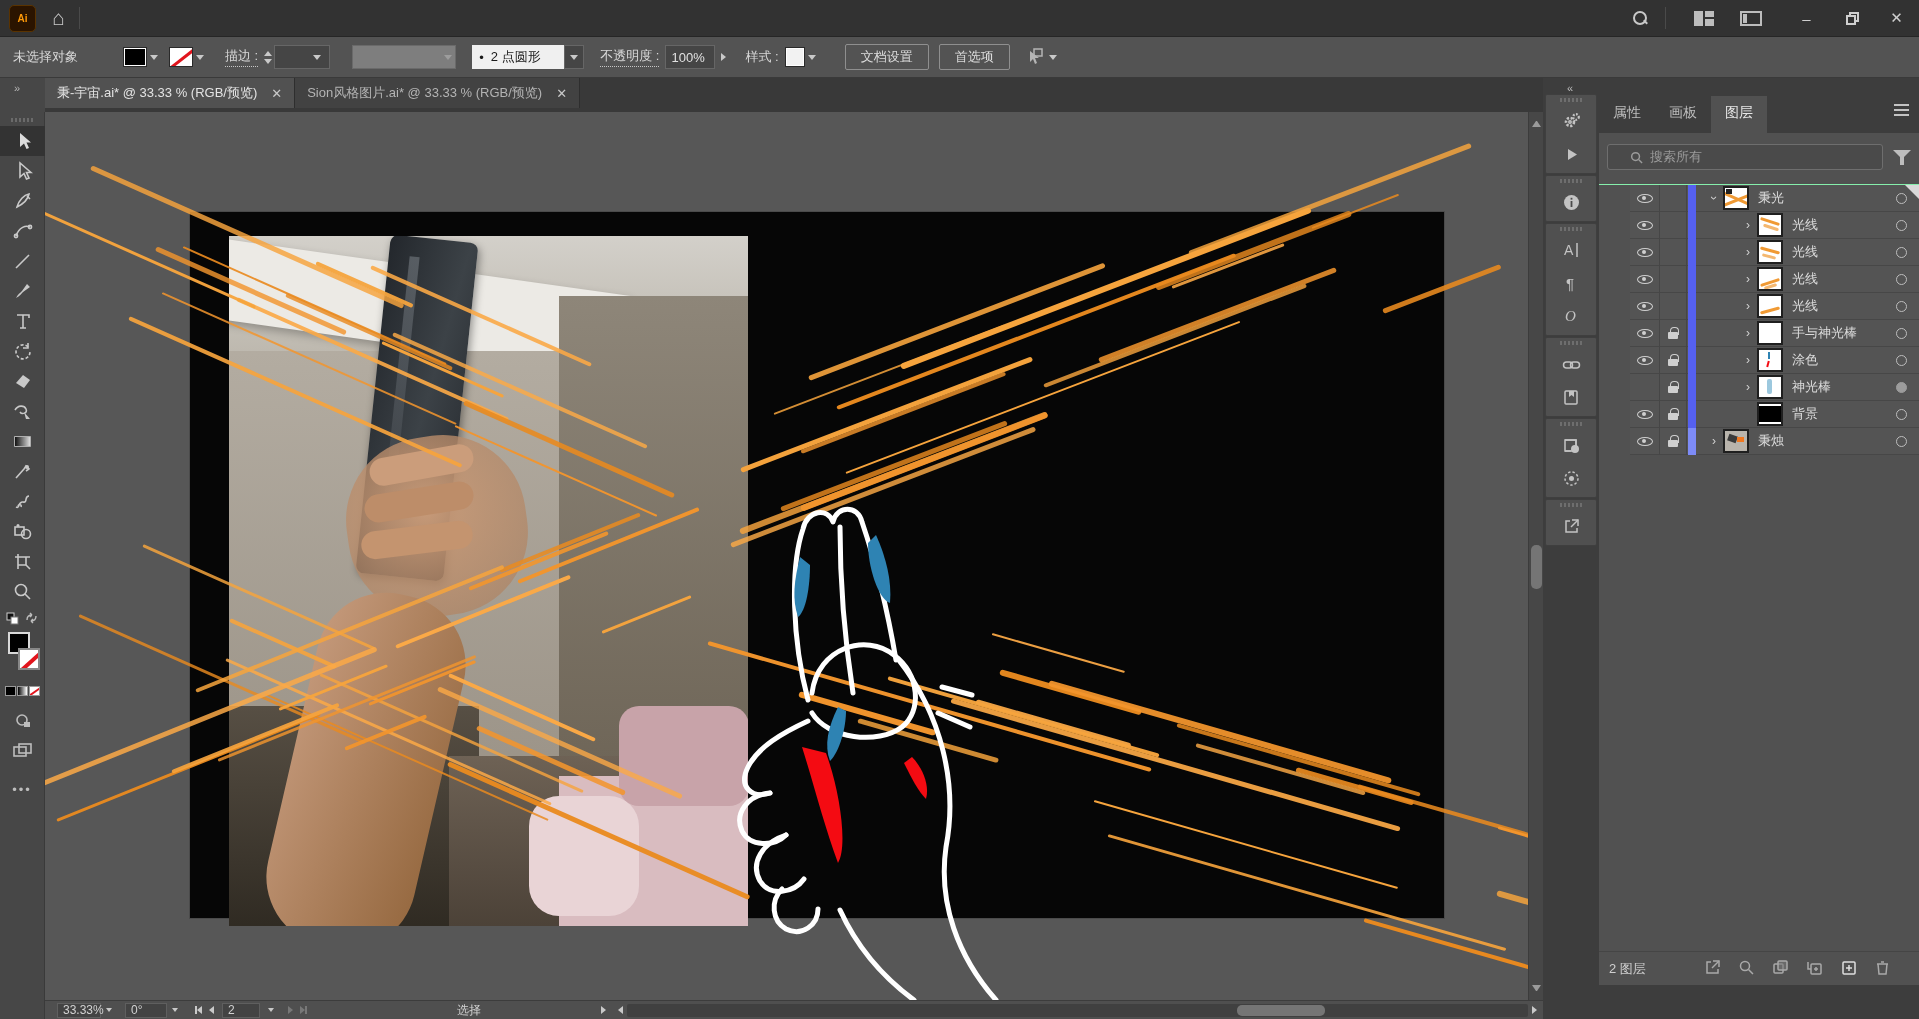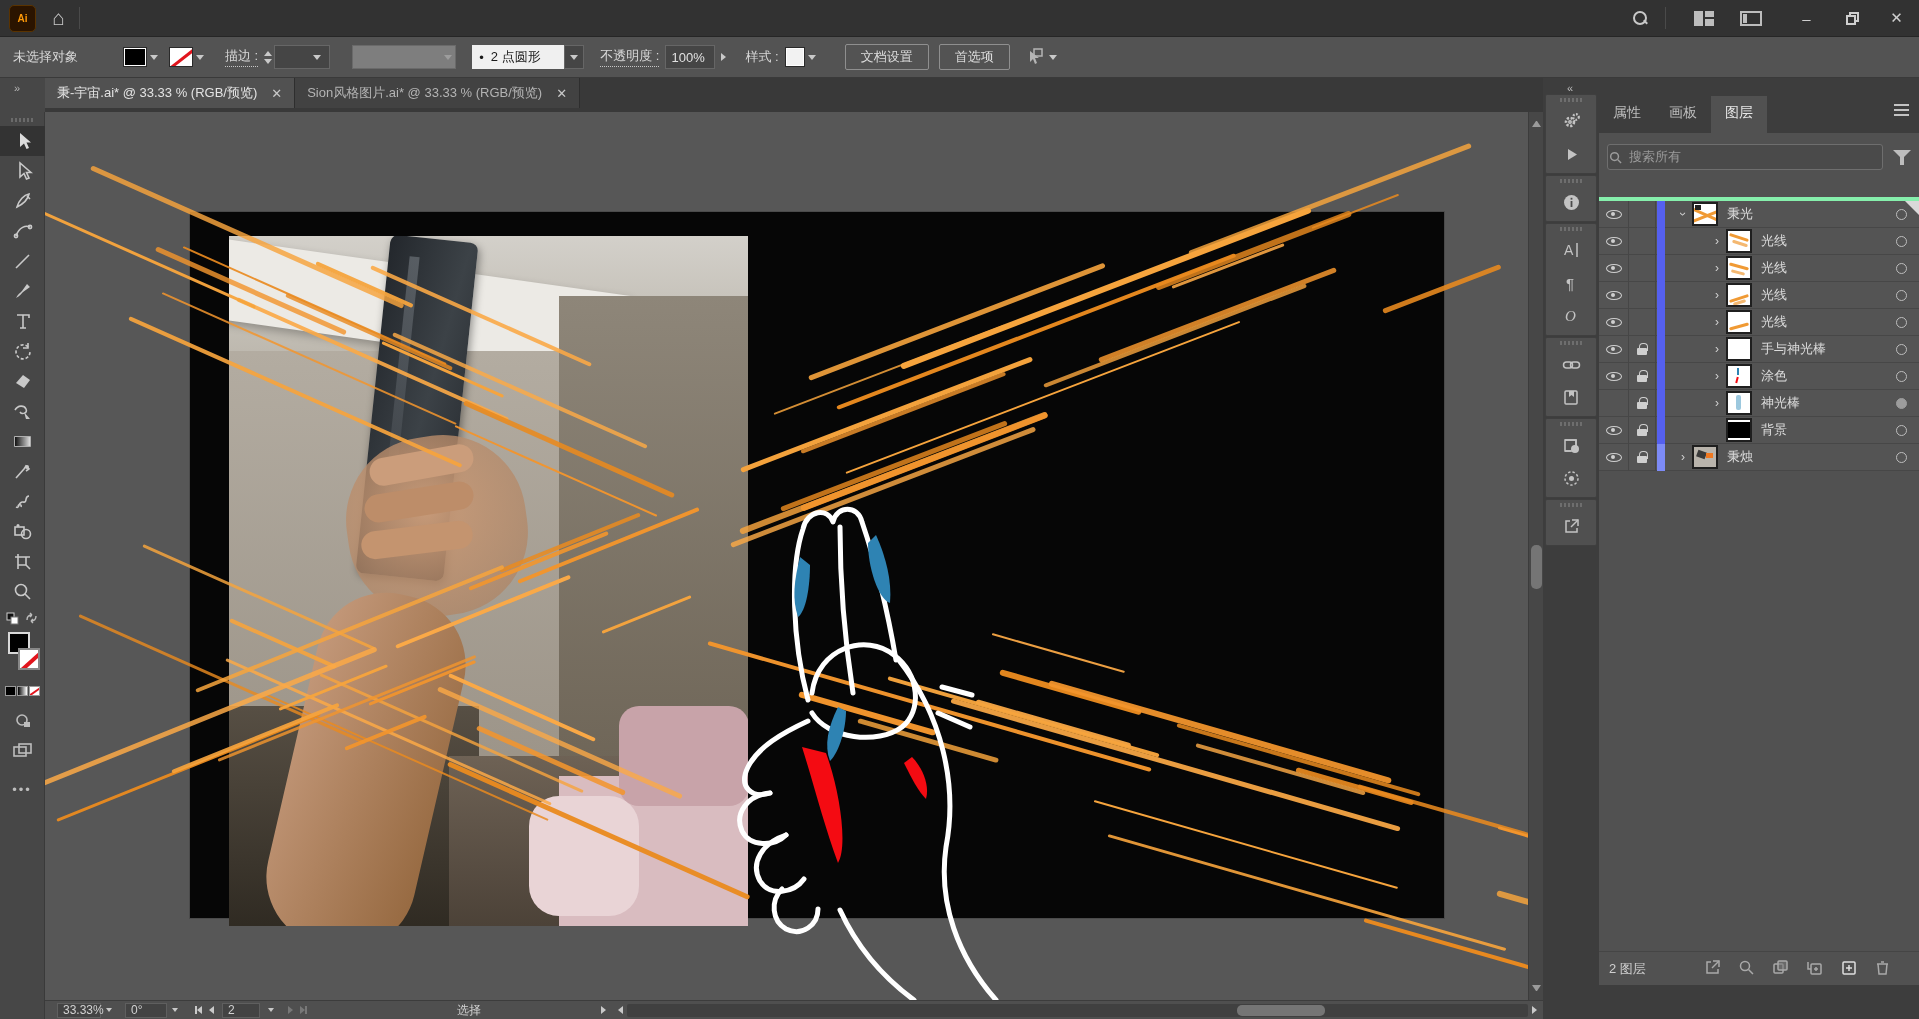--- a/index.html
+++ b/index.html
@@ -132,25 +132,25 @@
   
   #panel { position:absolute; left:56px; top:0; width:320px; height:941px; }
   #panel-tabs { position:absolute; left:0; top:18px; width:320px; height:37px; display:flex; font-size:14px; color:#bdbdbd; }
   .p-tab { padding:8px 14px 0 14px; height:37px; }
   .p-tab.active { background:#515151; color:#e6e6e6; }
   #panel-menu { position:absolute; right:10px; top:26px; width:15px; }
   #panel-menu i { display:block; height:2px; background:#c3c3c3; margin-bottom:3px; }
   #panel-body { position:absolute; left:0; top:55px; width:320px; height:852px; background:#515151; }
   #search-row { position:absolute; left:8px; top:10px; width:304px; height:28px; display:flex; align-items:center; }
   #search-box { flex:1; height:26px; background:#4a4a4a; border:1px solid #6e6e6e; border-radius:3px;
-    display:flex; align-items:center; padding:0 1px; gap:7px; color:#9b9b9b; font-size:13px; }
+    display:flex; align-items:center; padding:0 22px; gap:7px; color:#9b9b9b; font-size:13px; }
   .funnel { margin-left:10px; width:18px; height:16px; position:relative; }
   .funnel::before { content:""; position:absolute; left:0; top:1px; border-left:9px solid transparent; border-right:9px solid transparent; border-top:9px solid #bdbdbd; }
   .funnel::after { content:""; position:absolute; left:7px; top:8px; width:4px; height:8px; background:#bdbdbd; }
-  #layer-rows { position:absolute; left:0; top:64px; width:320px; border-top:4px solid #86efac; }
+  #layer-rows { position:absolute; left:0; top:51px; width:320px; border-top:1px solid #86efac;padding-left:31px; }
   .lrow { position:relative; height:27px; display:flex; align-items:center; border-bottom:1px solid #474747; background:#545454; font-size:13px; color:#dcdcdc; }
   .cell-eye { width:30px; height:27px; border-right:1px solid #464646; display:flex; align-items:center; justify-content:center; }
   .cell-lock { width:27px; height:27px; border-right:1px solid #464646; display:flex; align-items:center; justify-content:center; }
   .cell-bar { width:10px; height:27px; padding:0 1px; }
   .cell-bar i { display:block; width:8px; height:27px; }
   .eye { position:relative; width:16px; height:9px; }
   .eye::before { content:""; position:absolute; inset:0; border:1.5px solid #cfcfcf; border-radius:50%; }
   .eye::after { content:""; position:absolute; left:5.5px; top:2.5px; width:4px; height:4px; background:#cfcfcf; border-radius:50%; }
   .lock { position:relative; width:10px; height:12px; }
   .lock::before { content:""; position:absolute; left:1.5px; top:0; width:7px; height:7px; border:1.5px solid #cfcfcf; border-bottom:none; border-radius:4px 4px 0 0; }

